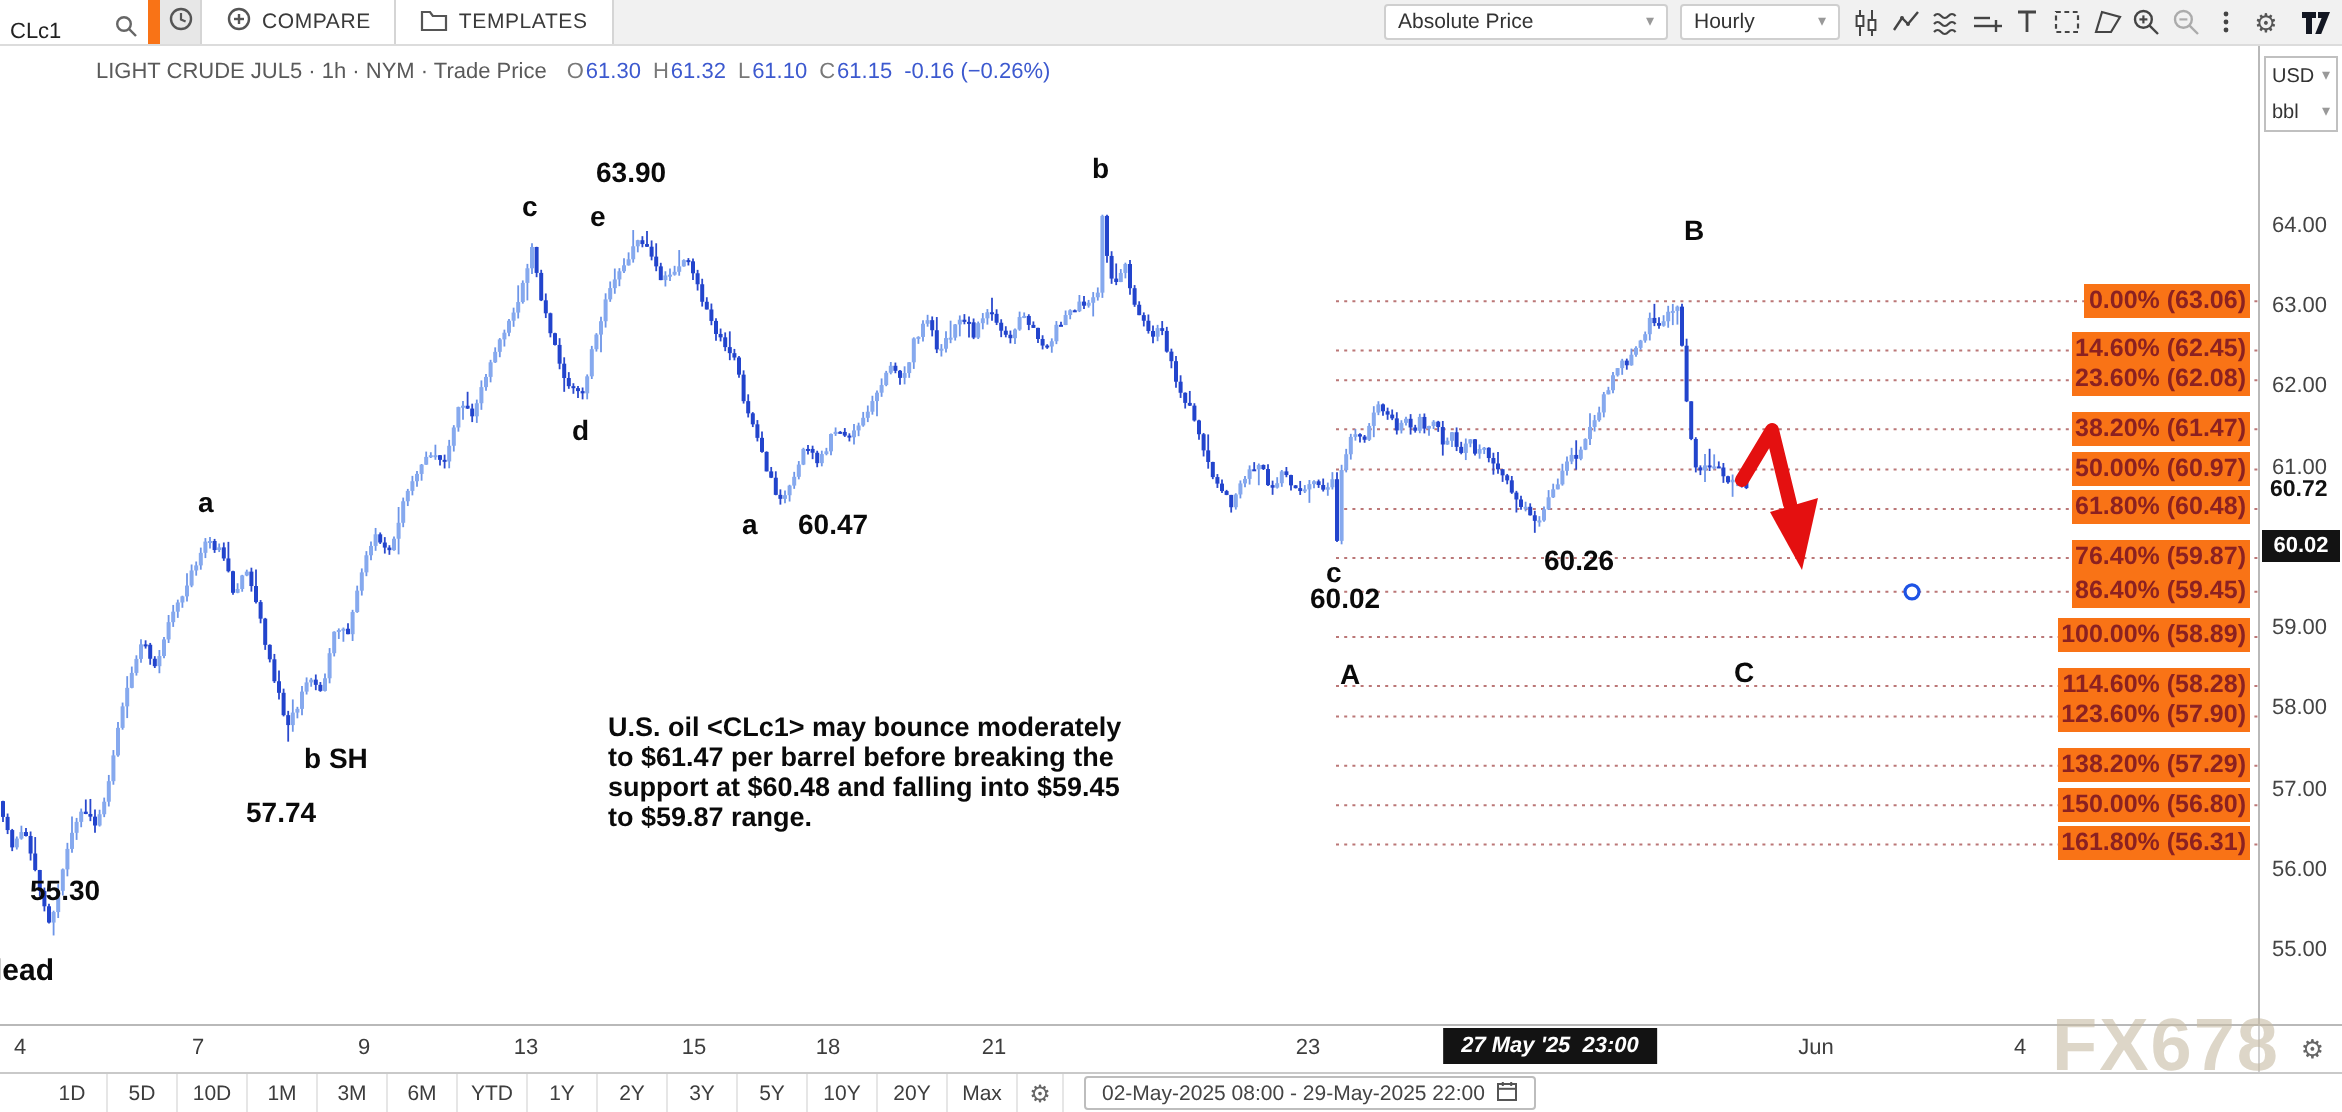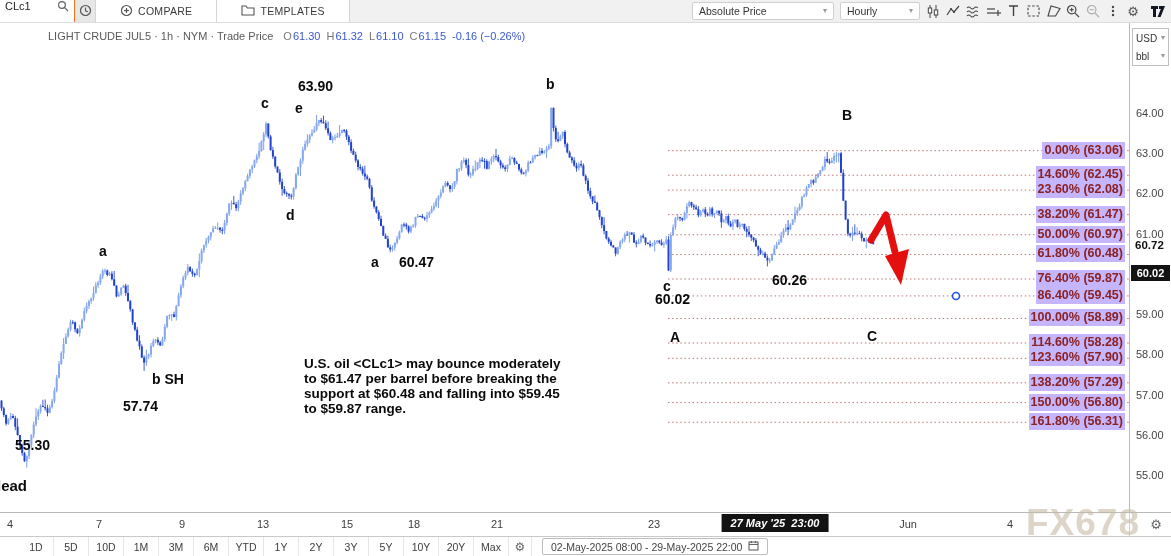--- a/index.html
+++ b/index.html
@@ -1,23 +1,23 @@
 <!DOCTYPE html>
 <html><head>
 <meta charset="utf-8">
 <style>
   html,body{margin:0;padding:0;background:#fff;}
   .stage{position:relative;width:1171px;height:556px;overflow:hidden;background:#fff;
          font-family:"Liberation Sans",sans-serif;-webkit-font-smoothing:antialiased;}
   
   .topbar{position:absolute;left:0;top:0;width:1171px;height:22px;background:#f1f1f1;
           border-bottom:1px solid #dcdcdc;display:flex;align-items:stretch;z-index:10;color:#333;}
-  .symbox{width:64px;background:#fff;border-right:1px solid #f97316;display:flex;align-items:flex-start;
+  .symbox{width:64px;background:#fff;border-right:6px solid #f97316;display:flex;align-items:flex-end;
           justify-content:space-between;padding:0 5px;font-size:11px;color:#222;}
-  .tbtn{display:flex;align-items:center;gap:5px;padding:0 24px;background:#fff;
+  .tbtn{display:flex;align-items:center;gap:5px;padding:0 12px;background:#fff;
         border-right:1px solid #d5d5d5;font-size:10.5px;letter-spacing:.3px;color:#3a3a3a;cursor:pointer;}
   .tbtn.sq{width:20px;padding:0;justify-content:center;background:#e7e7e7;}
   .tb-spacer{flex:1;}
   .select{display:flex;align-items:center;justify-content:space-between;background:#fff;
           border:1px solid #cfcfcf;border-radius:2px;margin:2px 3px;padding:0 6px;
           font-size:10.5px;color:#333;width:128px;cursor:pointer;}
   .select.narrow{width:66px;}
   .caret{font-size:8px;color:#999;line-height:1;}
   .ibtn{width:20px;display:flex;align-items:center;justify-content:center;color:#444;cursor:pointer;}
   .ibtn.dis{opacity:.4;}
@@ -26,21 +26,21 @@
   .tvlogo{width:28px;display:flex;align-items:center;justify-content:center;cursor:pointer;}
   
   .chart{position:absolute;left:0;top:22px;width:1129px;height:490px;background:#fff;z-index:1;overflow:visible;}
   #chart-svg{position:absolute;left:0;top:0;z-index:1;}
   .legend{position:absolute;left:3px;top:8px;font-size:11px;color:#5a5a5a;white-space:nowrap;z-index:5;}
   .legend .lt{margin-right:4px;padding-left:45px;}
   .legend .lk{color:#787878;margin:0 1px 0 6px;}
   .legend .lv{color:#3c59cf;}
   .legend .chg{color:#3c59cf;margin-left:6px;}
   .fib-label{position:absolute;right:4px;font-size:12.5px;font-weight:bold;color:#8b2121;
-             background:#c4b5fd;padding:0 2px;line-height:17px;z-index:3;white-space:nowrap;}
+             background:#f97316;padding:0 2px;line-height:17px;z-index:3;white-space:nowrap;}
   .anno{position:absolute;font-weight:bold;font-size:14px;color:#0a0a0a;white-space:pre;z-index:4;line-height:1.05;}
   .note{position:absolute;left:304px;top:334px;font-size:13.5px;font-weight:bold;color:#0a0a0a;
         line-height:15px;z-index:4;}
   
   .price-axis{position:absolute;left:1129px;top:22px;width:42px;height:490px;background:#fff;
               border-left:1px solid #b9b9b9;z-index:2;}
   .unitbox{position:absolute;top:6px;left:2px;width:35px;border:1px solid #c0c0c0;background:#fff;z-index:2;}
   .unit{display:flex;align-items:center;justify-content:space-between;height:16px;padding:1px 3px;
         font-size:10px;color:#333;cursor:pointer;}
   .ptick{position:absolute;left:6px;font-size:11px;color:#444;}

